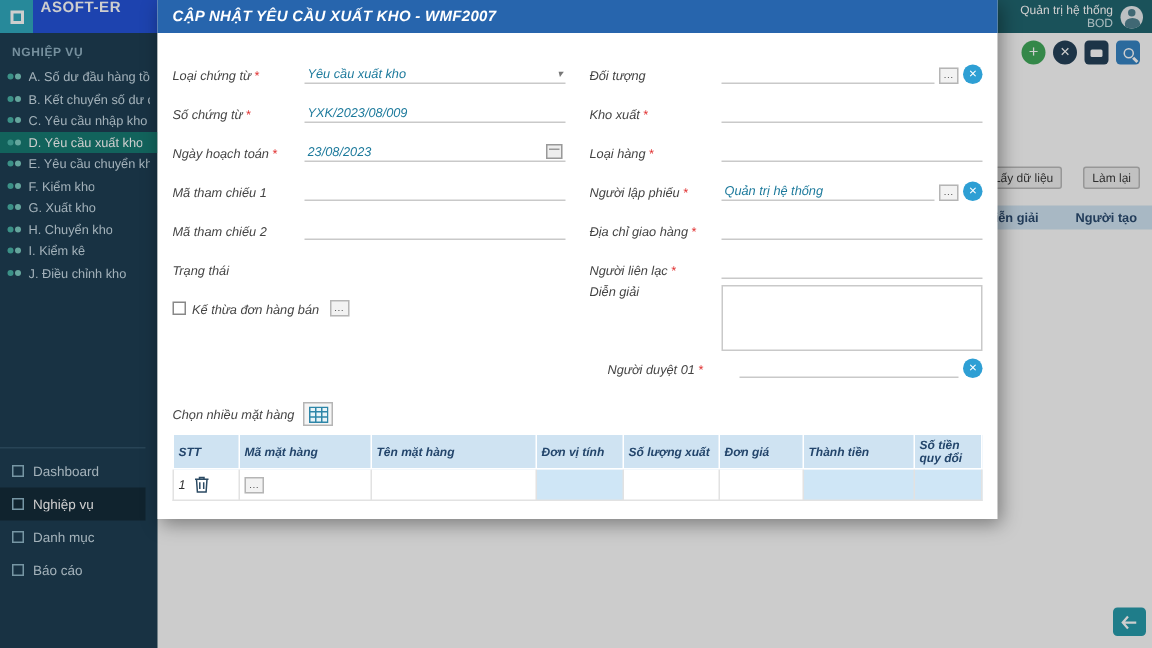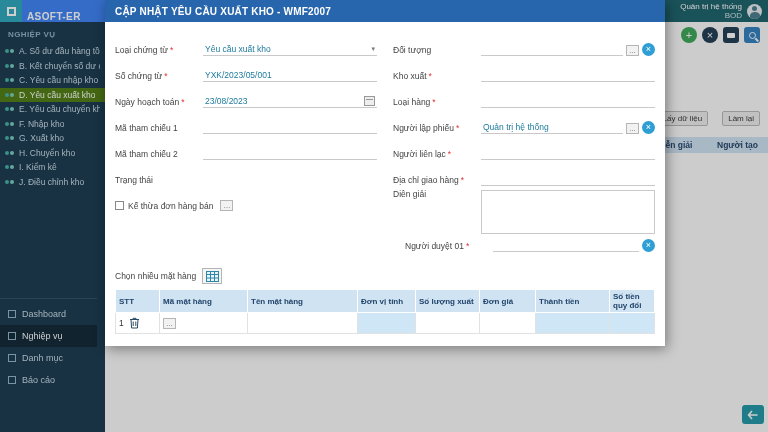--- a/index.html
+++ b/index.html
@@ -4,27 +4,27 @@
 <style>
   * { box-sizing: border-box; margin: 0; padding: 0; }
   html,body { width: 768px; height: 432px; }
   body {
     position: relative; overflow: hidden; background: #fff;
     font-family: "Liberation Sans", sans-serif; color: #333;
   }
 
   
   .sidebar { position: absolute; left:0; top:0; width:105px; height:432px; background:#16384d; z-index:1; }
-  .logo { height:22px; display:flex; align-items:flex-end; background:#3b82f6; }
+  .logo { height:22px; display:flex; align-items:flex-start; background:#1d4ed8; }
   .logo-box { width:22px; height:22px; background:#2aa7bd; display:flex; align-items:center; justify-content:center; flex:0 0 auto; }
   .cube { width:9px; height:9px; border:2px solid #fff; }
   .logo-text { font-size:10px; font-weight:bold; color:#fff; margin-left:5px; letter-spacing:.4px; white-space:nowrap; }
   .section-title { font-size:8px; font-weight:bold; color:#8fb0c2; padding:8px 8px 5px; letter-spacing:.4px; }
   .menu-item { display:flex; align-items:center; gap:4px; height:14.5px; padding:0 5px; font-size:8.5px; color:#c9dbe6; white-space:nowrap; overflow:hidden; cursor:pointer; }
-  .menu-item.active { background:#4d7c0f; color:#fff; }
+  .menu-item.active { background:#0f766e; color:#fff; }
   .dots { flex:0 0 auto; width:10px; height:4px; position:relative; }
   .dots::before, .dots::after { content:""; position:absolute; top:0; width:4px; height:4px; border-radius:50%; background:#43b1a4; }
   .dots::after { left:5px; background:#79ccc1; }
   .mi-label { overflow:hidden; white-space:nowrap; }
   .bottom-menu { position:absolute; top:298px; left:0; width:97px; border-top:1px solid #2b4f66; padding-top:4px; }
   .bottom-item { display:flex; align-items:center; gap:6px; height:22px; padding:0 8px; font-size:9px; color:#c9dbe6; cursor:pointer; }
   .bottom-item.active { background:#0c2433; color:#fff; }
   .sq { flex:0 0 auto; width:8px; height:8px; border:1px solid #8fb8ca; }
 
   
@@ -47,21 +47,21 @@
   .panel-buttons { position:absolute; top:111px; right:8px; display:flex; gap:14px; }
   .gray-btn { font-family:"Liberation Sans",sans-serif; font-size:8px; padding:2px 5px; background:#efefef; border:1px solid #b9b9b9; border-radius:2px; color:#333; cursor:pointer; white-space:nowrap; }
   .bg-thead { position:absolute; top:137px; left:0; right:0; height:16px; background:#cfe3f2; }
   .bg-thead span { position:absolute; top:3px; font-size:8.5px; font-weight:bold; color:#23456b; white-space:nowrap; }
   .bgth1 { left:552px; }
   .bgth2 { left:612px; }
   .corner-btn { position:absolute; right:4px; bottom:8px; width:22px; height:19px; background:#1f98a8; border-radius:3px; display:flex; align-items:center; justify-content:center; cursor:pointer; }
 
   
   .overlay { position:absolute; inset:0; background:rgba(30,30,30,.22); z-index:2; }
-  .modal { position:absolute; left:105px; top:0; width:560px; background:#fff; z-index:3; box-shadow:2px 3px 12px rgba(0,0,0,.4); }
+  .modal { position:absolute; left:105px; top:0; width:560px; background:#fff; z-index:3; box-shadow:2px 3px 12px rgba(0,0,0,.4);font-style:italic; }
   .modal-header { height:22px; background:#2765ad; color:#fff; font-size:10px; font-weight:bold; display:flex; align-items:center; padding:0 10px; letter-spacing:.2px; }
   .modal-body { padding:8px 10px 12px; }
   .form { display:flex; gap:16px; }
   .col { flex:1; min-width:0; }
   .frow { display:flex; align-items:flex-end; height:14px; margin-bottom:4px;margin-top:12px; }
   .frow.ta { height:auto; align-items:flex-start; margin-top:2px; }
   .flabel { width:88px; flex:0 0 auto; font-size:8.5px; color:#444; line-height:1.15; white-space:nowrap; overflow:hidden; }
   .req { color:#e03131; margin-left:2px; }
   .fctrl { flex:1; min-width:0; border-bottom:1px solid #c9c9c9; height:13px; display:flex; align-items:center; padding:0 2px; font-size:8.5px; color:#1d7a9c; cursor:text; }
   .fctrl .val { flex:1; white-space:nowrap; overflow:hidden; }
@@ -113,21 +113,21 @@
     <div class="menu-item active">
         <span class="dots"></span>
         <span class="mi-label">D. Yêu cầu xuất kho</span>
       </div>
     <div class="menu-item">
         <span class="dots"></span>
         <span class="mi-label">E. Yêu cầu chuyển kho</span>
       </div>
     <div class="menu-item">
         <span class="dots"></span>
-        <span class="mi-label">F. Nhập kho</span>
+        <span class="mi-label">F. Kiểm kho</span>
       </div>
     <div class="menu-item">
         <span class="dots"></span>
         <span class="mi-label">G. Xuất kho</span>
       </div>
     <div class="menu-item">
         <span class="dots"></span>
         <span class="mi-label">H. Chuyển kho</span>
       </div>
     <div class="menu-item">
@@ -207,21 +207,21 @@
         <div class="frow">
           <span class="flabel"><span>Loại chứng từ</span><span class="req">*</span></span>
           <div class="fctrl">
               <span class="val">Yêu cầu xuất kho</span>
               <span class="dd">▾</span>
             </div>
         </div>
         <div class="frow">
           <span class="flabel"><span>Số chứng từ</span><span class="req">*</span></span>
           <div class="fctrl">
-              <span class="val">YXK/2023/05/001</span>
+              <span class="val">YXK/2023/08/009</span>
             </div>
         </div>
         <div class="frow">
           <span class="flabel"><span>Ngày hoạch toán</span><span class="req">*</span></span>
           <div class="fctrl">
               <span class="val">23/08/2023</span>
               <span class="cal"></span>
             </div>
         </div>
         <div class="frow">
@@ -273,27 +273,27 @@
           <span class="flabel"><span>Người lập phiếu</span><span class="req">*</span></span>
           <div class="fctrl">
               <span class="val">Quản trị hệ thống</span>
             </div>
           <span class="lookup-btn">…</span>
           <span class="clear-btn">
               <span>×</span>
             </span>
         </div>
         <div class="frow">
+          <span class="flabel"><span>Địa chỉ giao hàng</span><span class="req">*</span></span>
+          <div class="fctrl">
+              <span class="val"></span>
+            </div>
+        </div>
+        <div class="frow">
           <span class="flabel"><span>Người liên lạc</span><span class="req">*</span></span>
-          <div class="fctrl">
-              <span class="val"></span>
-            </div>
-        </div>
-        <div class="frow">
-          <span class="flabel"><span>Địa chỉ giao hàng</span><span class="req">*</span></span>
           <div class="fctrl">
               <span class="val"></span>
             </div>
         </div>
         <div class="frow ta">
           <span class="flabel">Diễn giải</span>
           <div class="textarea"></div>
         </div>
         <div class="frow" style="margin-top:4px;margin-left:12px;">
           <span class="flabel"><span>Người duyệt 01</span><span class="req">*</span></span>

